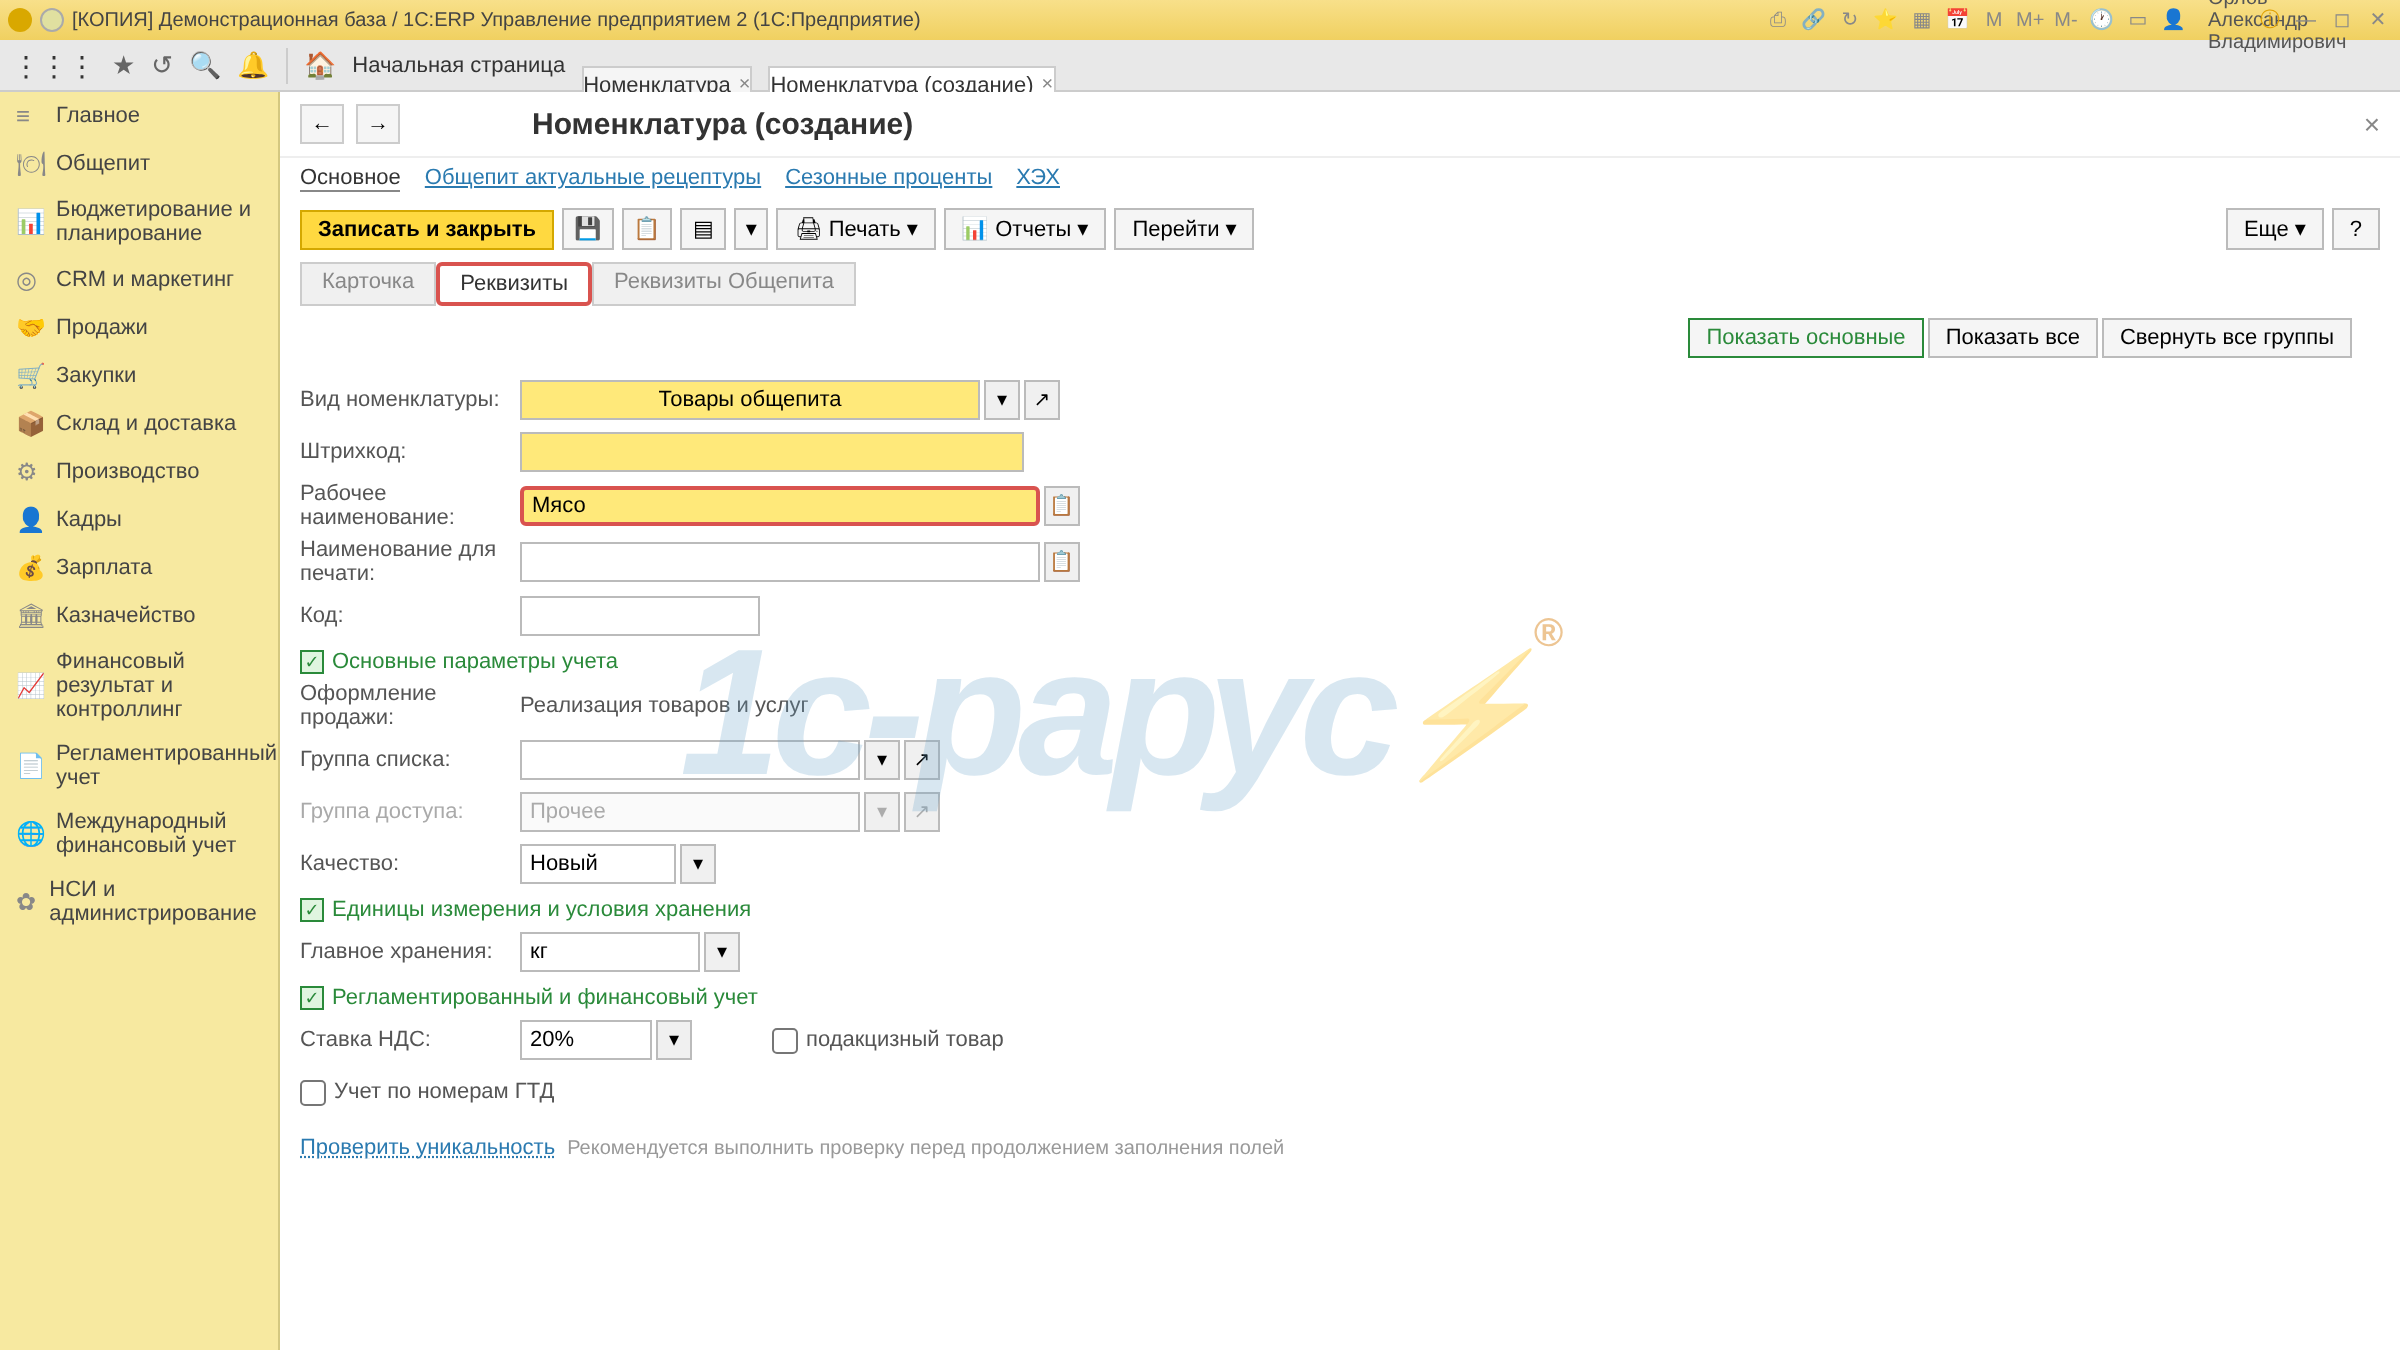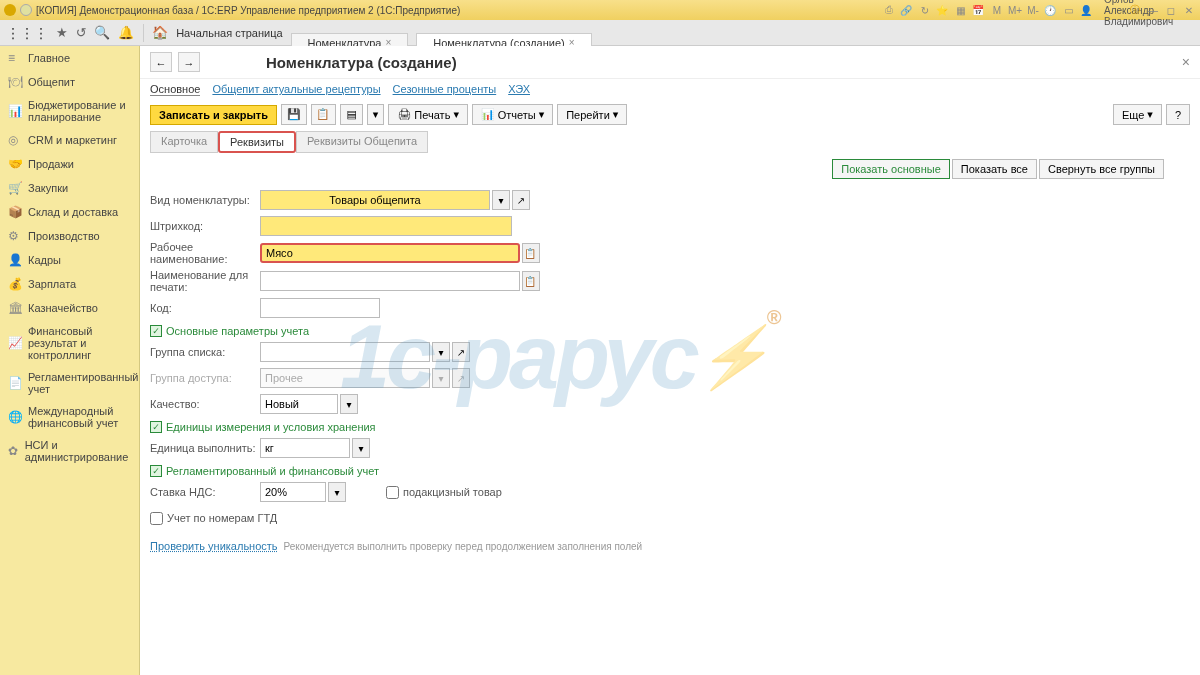--- a/index.html
+++ b/index.html
@@ -14,21 +14,21 @@
 .titlebar-icons { display: flex; gap: 4px; align-items: center; color: #888; }
 .titlebar-icons span { width: 14px; text-align: center; cursor: pointer; }
 .user-label { color: #555; font-size: 10px; margin: 0 6px; }
 
 
 .toolbar { height: 26px; background: #e8e8e8; border-bottom: 1px solid #ccc; display: flex; align-items: center; padding: 0 6px; gap: 8px; }
 .toolbar .grid-icon { font-size: 14px; color: #333; cursor: pointer; }
 .toolbar .ticon { color: #666; font-size: 13px; cursor: pointer; }
 .toolbar .divider { width: 1px; height: 18px; background: #ccc; }
 .toolbar .home { color: #666; }
-.tab { padding: 3px 16px; background: #f5f5f5; border: 1px solid #ccc; border-bottom: none; font-size: 11px; display: flex; align-items: center; gap: 4px; cursor: pointer; margin-top: 19px; }
+.tab { padding: 3px 0; background: #f5f5f5; border: 1px solid #ccc; border-bottom: none; font-size: 11px; display: flex; align-items: center; gap: 4px; cursor: pointer; margin-top: 19px; }
 .tab.active { background: #fff; }
 .tab .close { color: #888; font-size: 10px; }
 
 
 .main { display: flex; height: calc(100vh - 46px); }
 .sidebar { width: 140px; background: #f7e9a0; border-right: 1px solid #d4c880; overflow-y: auto; }
 .sidebar-item { display: flex; align-items: center; padding: 5px 8px; gap: 6px; cursor: pointer; font-size: 11px; color: #444; }
 .sidebar-item .sicon { width: 14px; color: #888; font-size: 12px; }
 
 
@@ -57,21 +57,21 @@
 .form-row { display: flex; align-items: center; margin-bottom: 4px; min-height: 22px; }
 .form-row label { width: 110px; font-size: 11px; color: #555; }
 .form-row input[type=text], .form-row select { height: 20px; border: 1px solid #bbb; padding: 0 4px; font-size: 11px; }
 .field-yellow { background: #ffe97a !important; }
 .field-highlight { border: 2px solid #d9534f !important; border-radius: 3px; }
 .mini-btn { width: 18px; height: 20px; border: 1px solid #bbb; background: #f0f0f0; margin-left: 2px; cursor: pointer; font-size: 10px; }
 
 .section-header { display: flex; align-items: center; gap: 4px; margin: 6px 0 4px; color: #2a8a3a; font-size: 11px; }
 .section-header .chk { width: 12px; height: 12px; border: 1px solid #2a8a3a; background: #e0f5e0; display: inline-flex; align-items: center; justify-content: center; font-size: 9px; color: #2a8a3a; }
 
-.right-buttons { position: absolute; right: 26px; top: 150px; display: flex; gap: 2px; }
+.right-buttons { position: absolute; right: 14px; top: 150px; display: flex; gap: 2px; }
 .right-buttons .btn.active { color: #2a8a3a; border-color: #2a8a3a; }
 
 .checkbox-row { display: flex; align-items: center; gap: 4px; font-size: 11px; color: #555; }
 .checkbox-row input { margin: 0; }
 
 .check-link { color: #2a7ab0; text-decoration: underline dotted; cursor: pointer; }
 .hint-text { color: #999; font-size: 10px; }
 
 
 .watermark { position: absolute; top: 260px; left: 200px; font-size: 90px; font-weight: bold; color: rgba(100,160,200,0.25); pointer-events: none; font-style: italic; letter-spacing: -4px; display: flex; align-items: center; }
@@ -256,20 +256,24 @@
       <div class="form-row">
         <label>Код:</label>
         <input type="text" style="width: 120px;">
       </div>
 
       <div class="section-header">
         <span class="chk">✓</span>
         <span>Основные параметры учета</span>
       </div>
       <div class="form-row">
+        <label>Оформление продажи:</label>
+        <span style="color:#555">Реализация товаров и услуг</span>
+      </div>
+      <div class="form-row">
         <label>Группа списка:</label>
         <input type="text" style="width: 170px;">
         <button class="mini-btn">▾</button>
         <button class="mini-btn">↗</button>
       </div>
       <div class="form-row">
         <label style="color:#aaa">Группа доступа:</label>
         <input type="text" style="width: 170px; color: rgb(170, 170, 170);" disabled="" value="Прочее">
         <button class="mini-btn" disabled="">▾</button>
         <button class="mini-btn" disabled="">↗</button>
@@ -278,21 +282,21 @@
         <label>Качество:</label>
         <input type="text" style="width: 78px;" value="Новый">
         <button class="mini-btn">▾</button>
       </div>
 
       <div class="section-header">
         <span class="chk">✓</span>
         <span>Единицы измерения и условия хранения</span>
       </div>
       <div class="form-row">
-        <label>Единица выполнить:</label>
+        <label>Главное хранения:</label>
         <input type="text" style="width: 90px;" value="кг">
         <button class="mini-btn">▾</button>
       </div>
 
       <div class="section-header">
         <span class="chk">✓</span>
         <span>Регламентированный и финансовый учет</span>
       </div>
       <div class="form-row">
         <label>Ставка НДС:</label>

